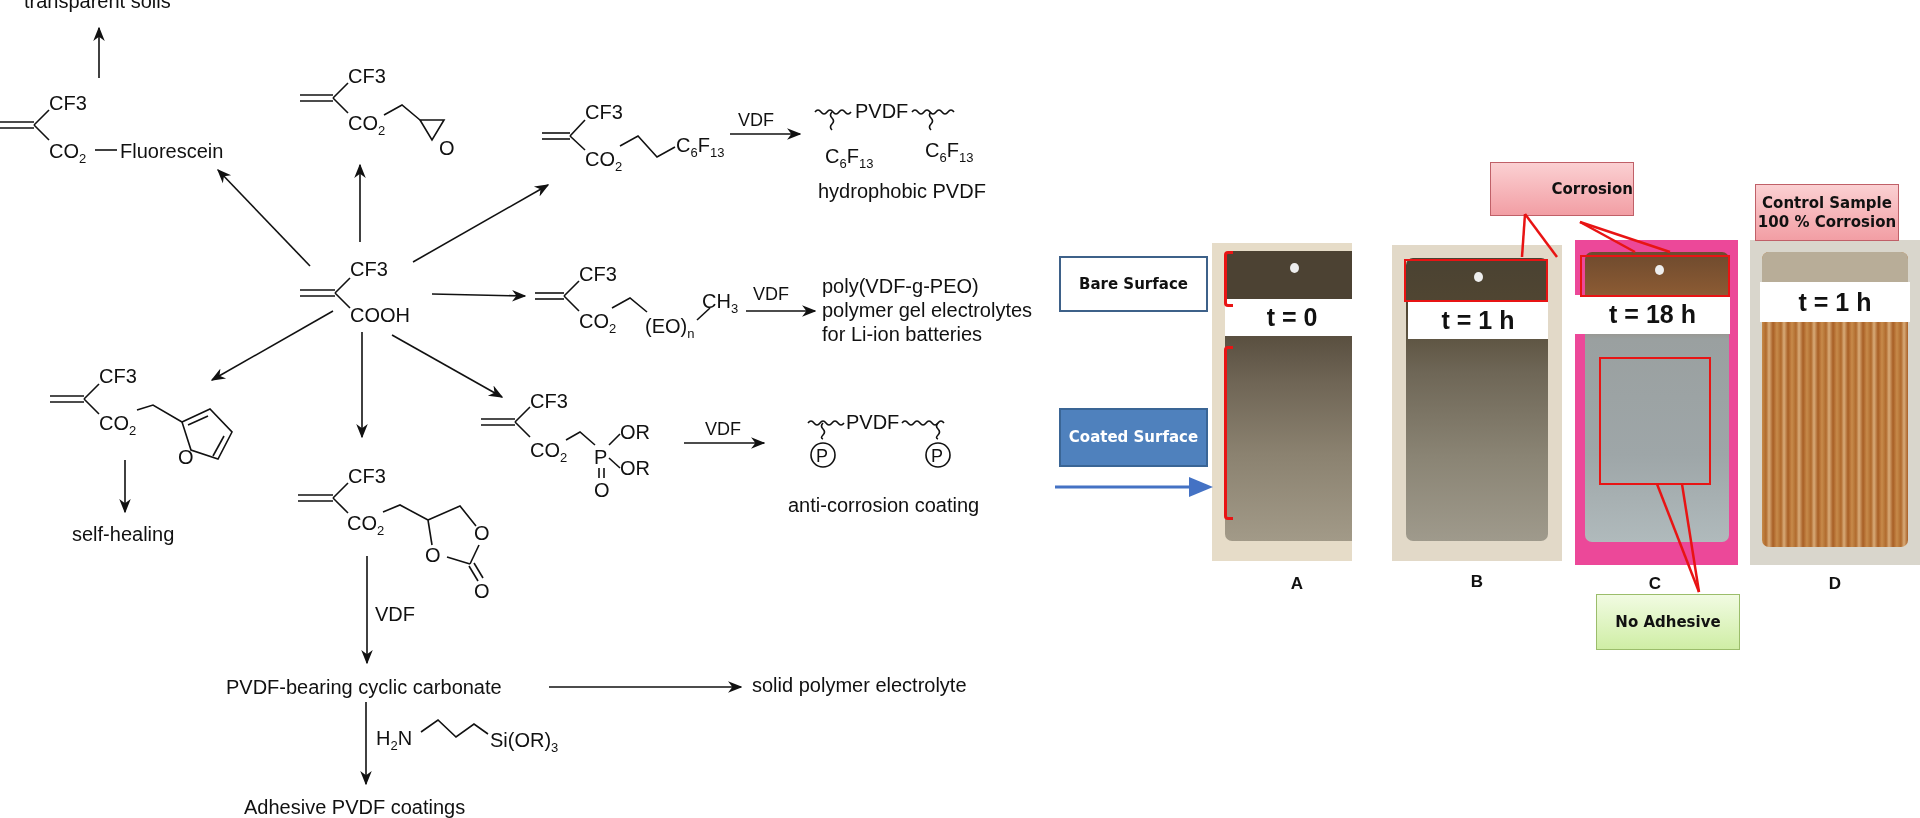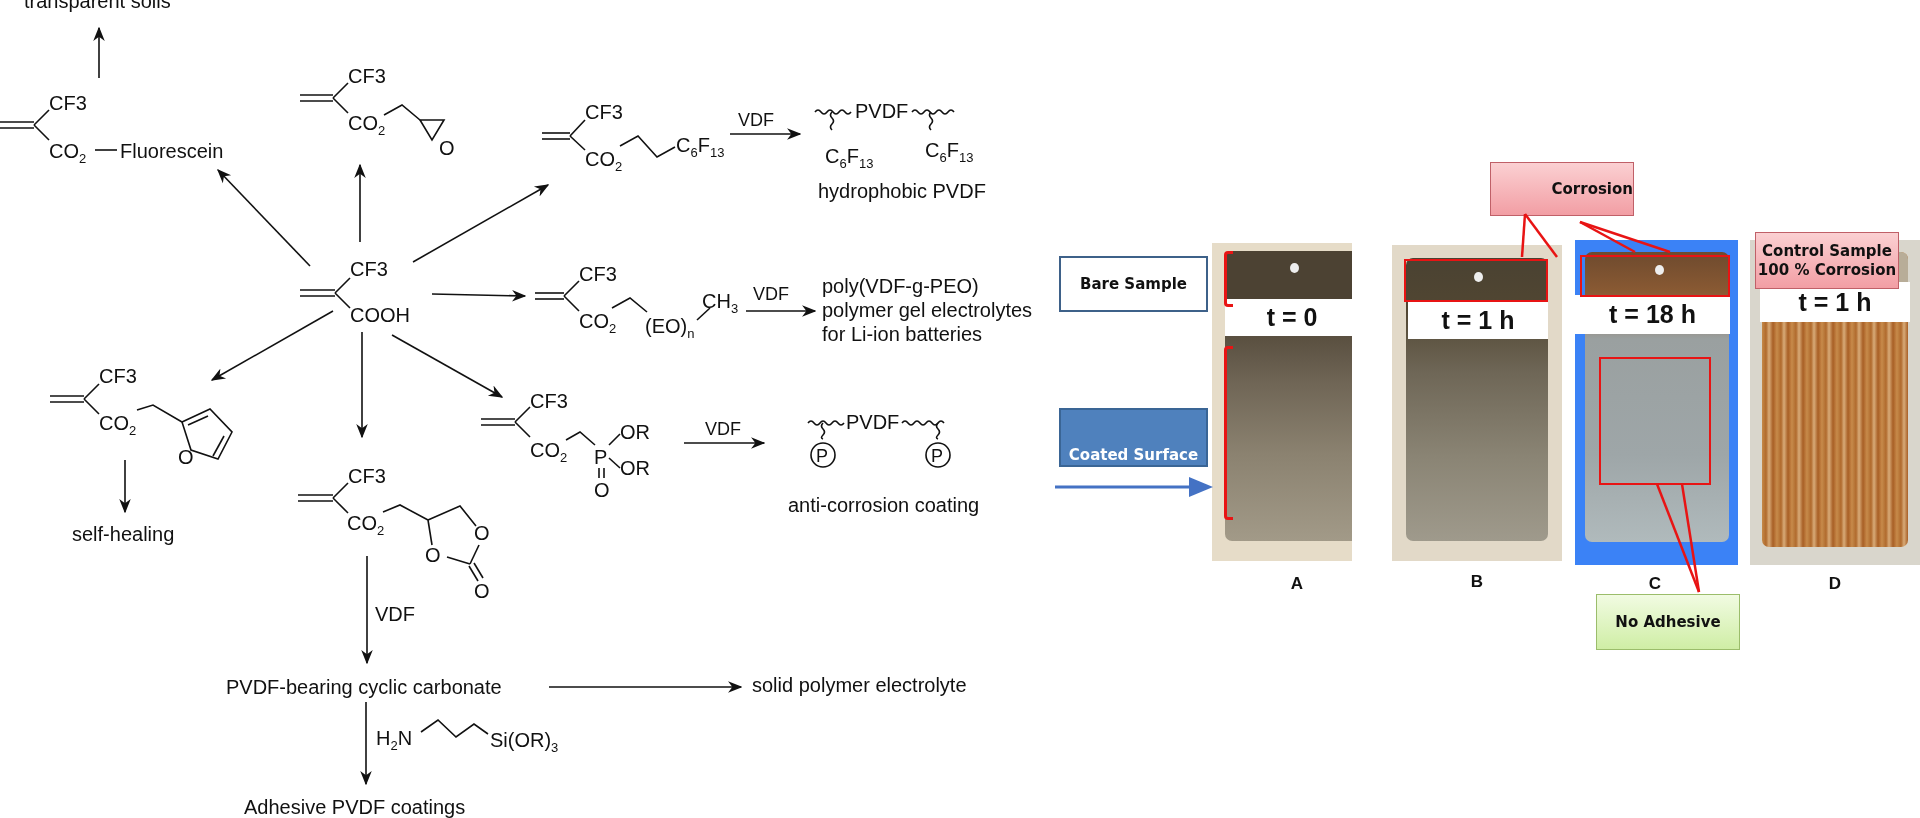--- a/index.html
+++ b/index.html
@@ -206,56 +206,56 @@
   <div class="plabel" style="left:237px;top:574px;">A</div>
 
   <div class="panel" style="left:352px;top:245px;width:170px;height:316px;background:#e2d9c8;">
     <div class="plate" style="left:14px;top:13px;width:142px;height:283px;background:linear-gradient(#4a4232 0%,#514632 18%,#6e6656 40%,#8a8474 70%,#9f9a8c 100%);"></div>
     <div style="position:absolute;left:82px;top:27px;width:9px;height:10px;border-radius:50%;background:#eee;"></div>
     <div class="tlabel" style="left:16px;top:56px;width:140px;height:38px;">t = 1 h</div>
     <div class="redbox" style="left:12px;top:14px;width:144px;height:43px;"></div>
   </div>
   <div class="plabel" style="left:417px;top:572px;">B</div>
 
-  <div class="panel" style="left:535px;top:240px;width:163px;height:325px;background:#3b82f6;">
+  <div class="panel" style="left:535px;top:240px;width:163px;height:325px;background:#ec4899;">
     <div class="plate" style="left:10px;top:12px;width:144px;height:290px;background:linear-gradient(#6e4a2e 0%,#8a5a33 14%,#9aa0a0 30%,#9ea6a8 70%,#b0babc 100%);"></div>
     <div style="position:absolute;left:80px;top:25px;width:9px;height:10px;border-radius:50%;background:#eee;"></div>
     <div class="tlabel" style="left:0px;top:55px;width:155px;height:39px;">t = 18 h</div>
     <div class="redbox" style="left:5px;top:15px;width:150px;height:42px;"></div>
     <div class="redbox" style="left:24px;top:117px;width:112px;height:128px;"></div>
   </div>
   <div class="plabel" style="left:595px;top:574px;">C</div>
 
   <div class="panel" style="left:710px;top:240px;width:170px;height:325px;background:#d9d6cc;">
     <div class="plate" style="left:12px;top:12px;width:146px;height:295px;background:repeating-linear-gradient(90deg,#c58a4a 0px,#b06a2d 4px,#d8ab78 7px,#a85f25 11px,#c98b4b 15px);"></div>
     <div style="position:absolute;left:12px;top:12px;width:146px;height:30px;background:#b8ad98;border-radius:7px 7px 0 0;"></div>
     <div class="tlabel" style="left:10px;top:42px;width:150px;height:40px;">t = 1 h</div>
   </div>
   <div class="plabel" style="left:775px;top:574px;">D</div>
 
   <div class="callout" style="left:19px;top:256px;width:145px;height:52px;background:#fff;border:2px solid #3e6189;color:#111;">
-    <span>Bare Sample</span>
-  </div>
-  <div class="callout" style="left:19px;top:408px;width:145px;height:55px;background:#4f81bd;border:2px solid #3a6595;color:#fff;align-items:flex-end;">
+    <span>Bare Surface</span>
+  </div>
+  <div class="callout" style="left:19px;top:408px;width:145px;height:55px;background:#4f81bd;border:2px solid #3a6595;color:#fff;">
     <span>Coated Surface</span>
   </div>
   <svg style="position:absolute;left:15px;top:475px;" width="160" height="30">
     <line x1="0" y1="12" x2="136" y2="12" stroke="#4472c4" stroke-width="3"></line>
     <polygon points="134,2 158,12 134,22" fill="#4472c4"></polygon>
   </svg>
   <div class="callout" style="left:450px;top:162px;width:142px;height:52px;background:linear-gradient(#fbd0d2,#f29ea4);border:1px solid #c06068;color:#111;justify-content:flex-end;">
     <span>Corrosion</span>
   </div>
   <svg style="position:absolute;left:440px;top:210px;" width="200" height="50">
     <polyline points="45,4 42,47" stroke="#e81414" stroke-width="2.5" fill="none"></polyline>
     <polyline points="45,4 77,47" stroke="#e81414" stroke-width="2.5" fill="none"></polyline>
     <polyline points="100,12 155,42" stroke="#e81414" stroke-width="2.5" fill="none"></polyline>
     <polyline points="100,12 190,42" stroke="#e81414" stroke-width="2.5" fill="none"></polyline>
   </svg>
-  <div class="callout" style="left:715px;top:184px;width:142px;height:55px;background:linear-gradient(#fbd0d2,#f29ea4);border:1px solid #c06068;color:#111;flex-direction:column;margin-top:48px;">
+  <div class="callout" style="left:715px;top:184px;width:142px;height:55px;background:linear-gradient(#fbd0d2,#f29ea4);border:1px solid #c06068;color:#111;flex-direction:column;">
     <span>Control Sample</span>
     <span>100 % Corrosion</span>
   </div>
   <svg style="position:absolute;left:595px;top:480px;" width="120" height="116">
     <polyline points="22,4 64,112" stroke="#e81414" stroke-width="2.5" fill="none"></polyline>
     <polyline points="47,4 64,112" stroke="#e81414" stroke-width="2.5" fill="none"></polyline>
   </svg>
   <div class="callout" style="left:556px;top:594px;width:142px;height:54px;background:linear-gradient(#f1fbe2,#cfeea5);border:1px solid #9bbd6b;color:#111;">
     <span>No Adhesive</span>
   </div>

